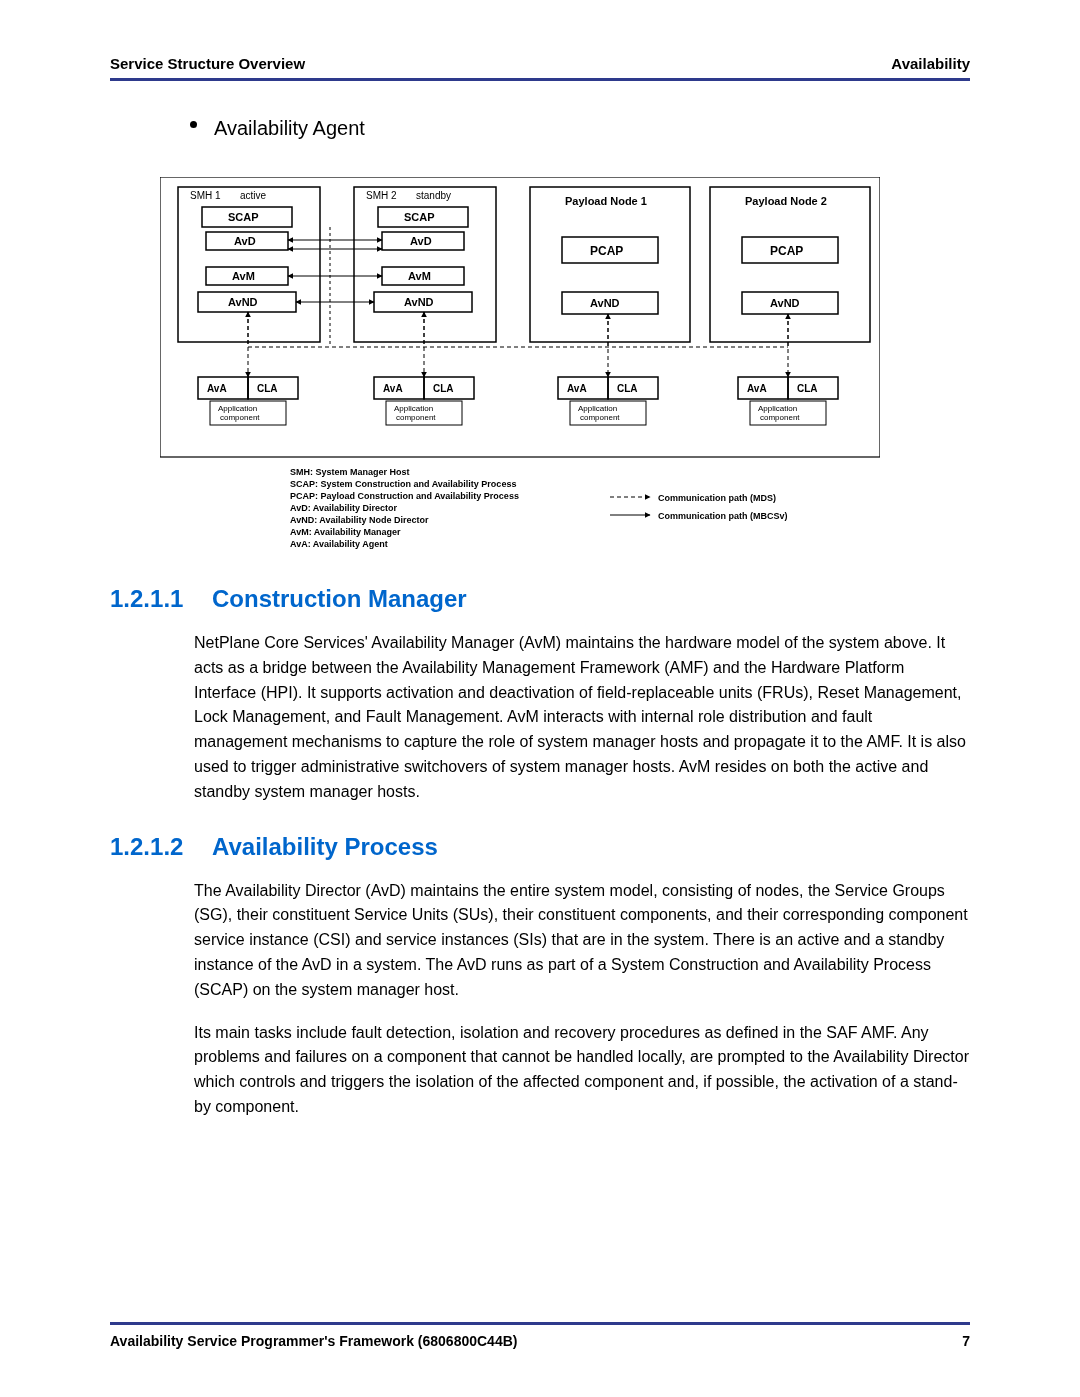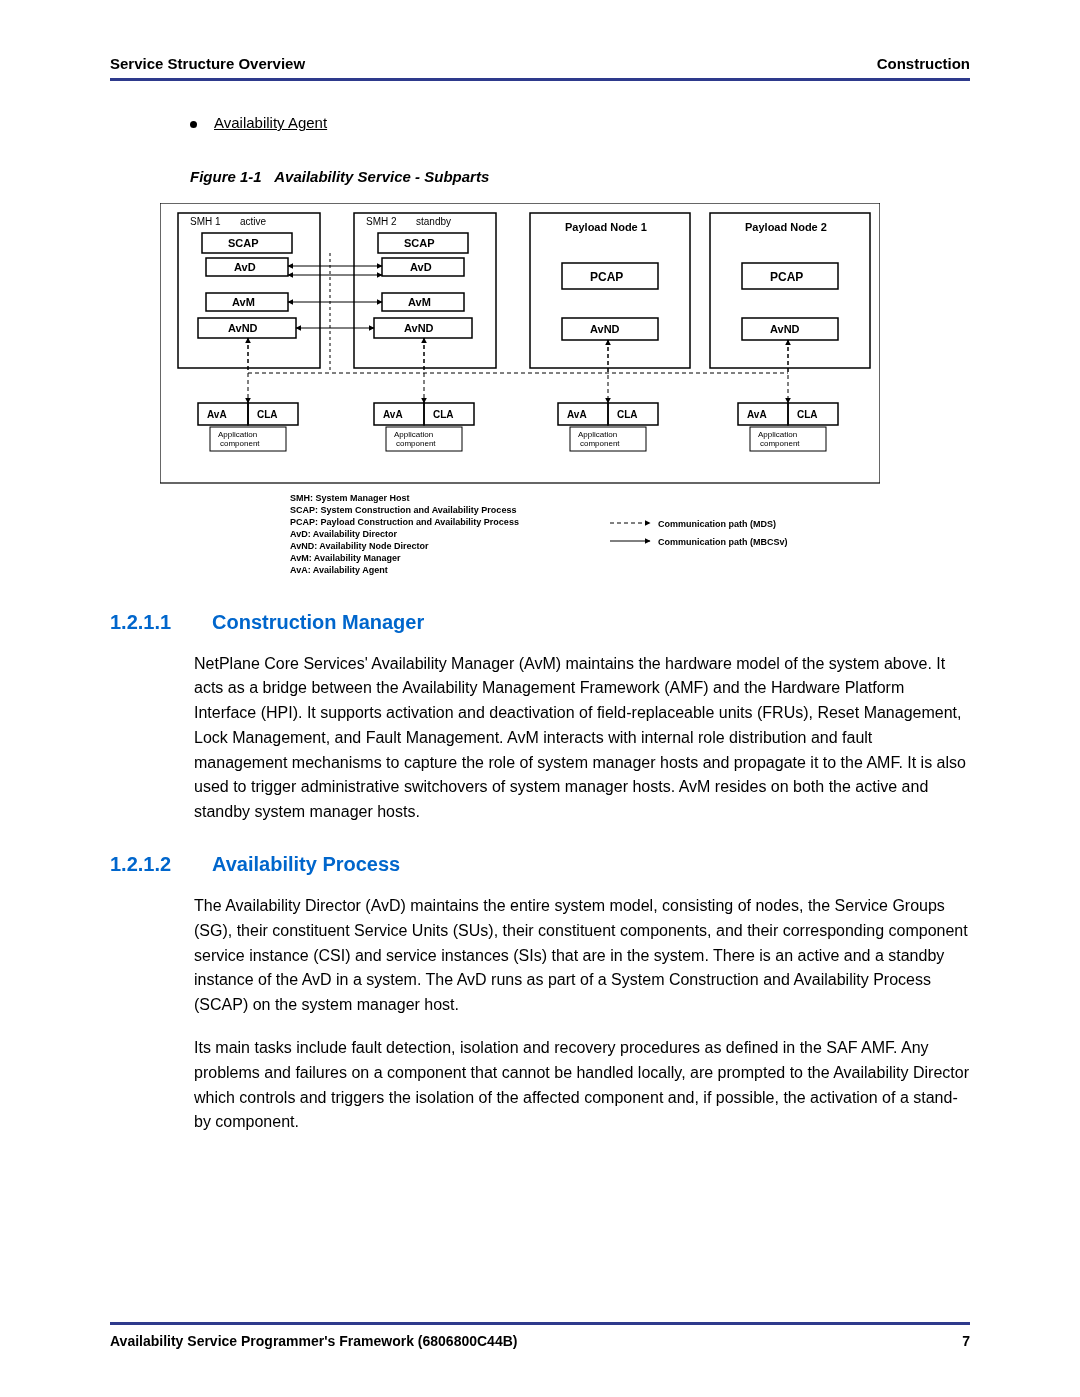--- a/index.html
+++ b/index.html
@@ -27,25 +27,24 @@
   }
   .content {
     padding-top: 28px;
   }
   ul.bullets {
     list-style: none;
     margin: 0 0 30px 0;
     padding: 0 0 0 80px;
   }
   ul.bullets li {
-    font-size: 15px;
+    font-size: 20px;
     line-height: 1.9;
     padding-left: 24px;
     position: relative;
-    text-decoration: underline;
   }
   ul.bullets li::before {
     content: "";
     width: 7px;
     height: 7px;
     background: #000;
     border-radius: 50%;
     position: absolute;
     left: 0;
     top: 12px;
@@ -69,21 +68,21 @@
   }
   .fig-text {
     font-family: Arial, Helvetica, sans-serif;
   }
 
   .section-heading {
     display: flex;
     gap: 32px;
     color: #0066cc;
     font-weight: bold;
-    font-size: 20px;
+    font-size: 24px;
     margin: 28px 0 18px 0;
   }
   .section-heading .num {
     width: 70px;
   }
   .body-para {
     font-size: 16px;
     line-height: 1.55;
     margin: 2px 0 18px 84px;
   }
@@ -101,32 +100,29 @@
   .footer .doc { font-weight: bold; }
   .footer .pg  { font-weight: bold; }
 </style>
 </head>
 <body>
 
 <div class="page">
 
   <div class="running-header">
     <span>Service Structure Overview</span>
-    <span>Construction</span>
+    <span>Availability</span>
   </div>
 
   <div class="content">
 
     <ul class="bullets">
       <li>Availability Agent</li>
     </ul>
 
-    <div class="figure-caption">
-      <span>Figure 1-1</span>&nbsp;&nbsp;&nbsp;<span>Availability Service - Subparts</span>
-    </div>
 
     <div class="figure">
 <svg viewBox="0 0 720 380" xmlns="http://www.w3.org/2000/svg" class="fig-text">
   <defs>
     <marker id="arr" viewBox="0 0 10 10" refX="9" refY="5" markerWidth="6" markerHeight="6" orient="auto-start-reverse">
       <path d="M0,0 L10,5 L0,10 z" fill="#000"></path>
     </marker>
   </defs>
 
   <rect x="0" y="0" width="720" height="280" fill="none" stroke="#000" stroke-width="1.2"></rect>

